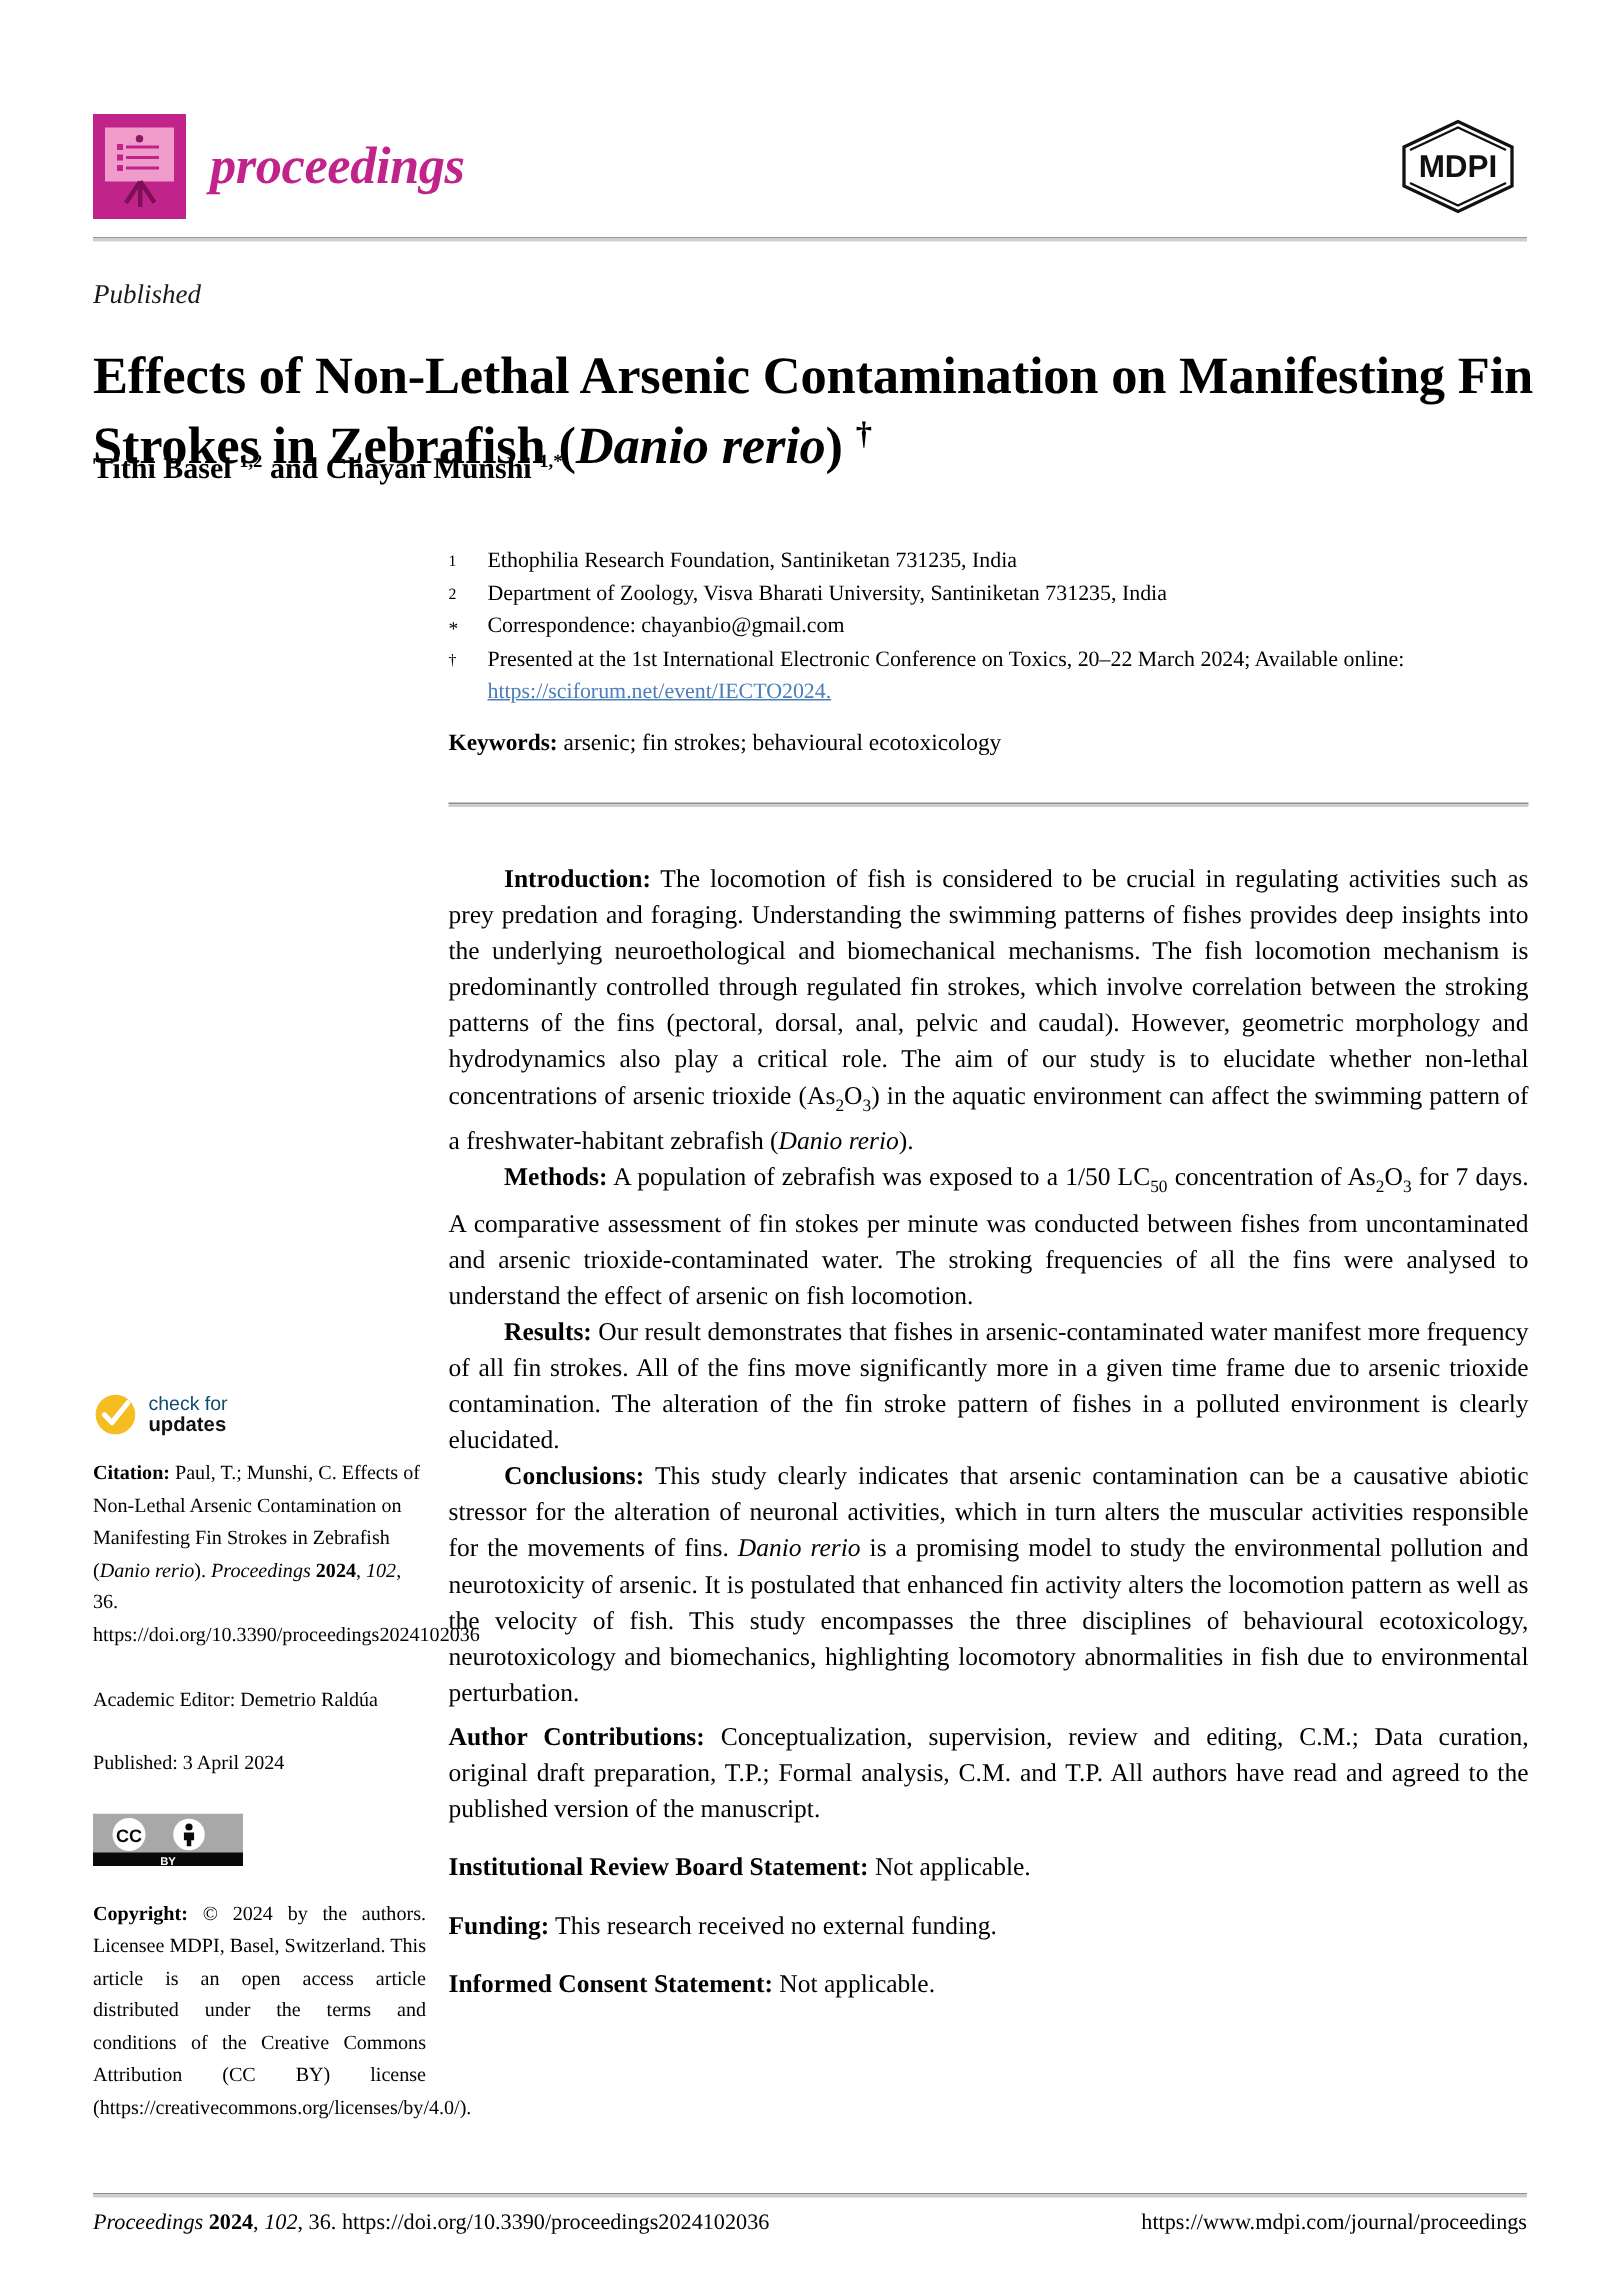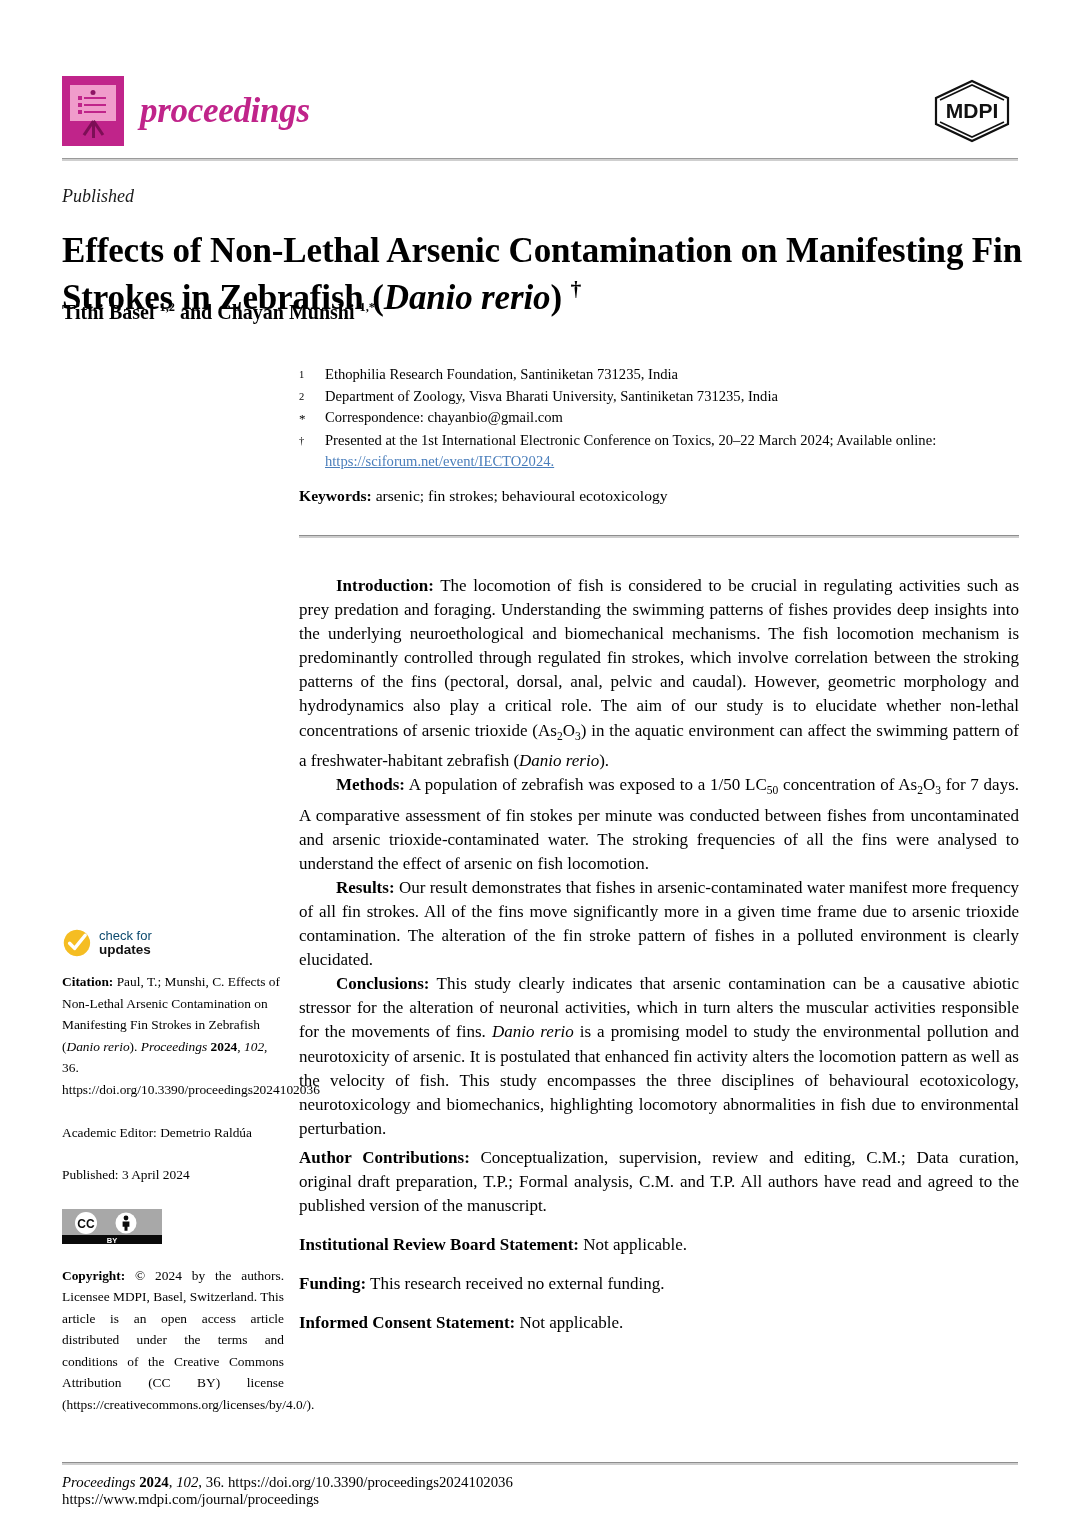--- a/index.html
+++ b/index.html
@@ -219,21 +219,20 @@
     width: 956px; height: 3px;
     background: linear-gradient(to bottom, #8e8e8e 0 1px, #cdcdcd 1px 3px);
   }
   .footer {
     position: absolute;
     left: 62px; top: 1474px;
     width: 956px;
     display: flex;
     justify-content: space-between;
     font-size: 14.8px;
-    flex-direction: column;
   }
   .footer i { font-style: italic; }
   .footer b { font-weight: 700; }
 </style>
 </head>
 <body>
 
 <div class="page">
 
   <div class="header">

